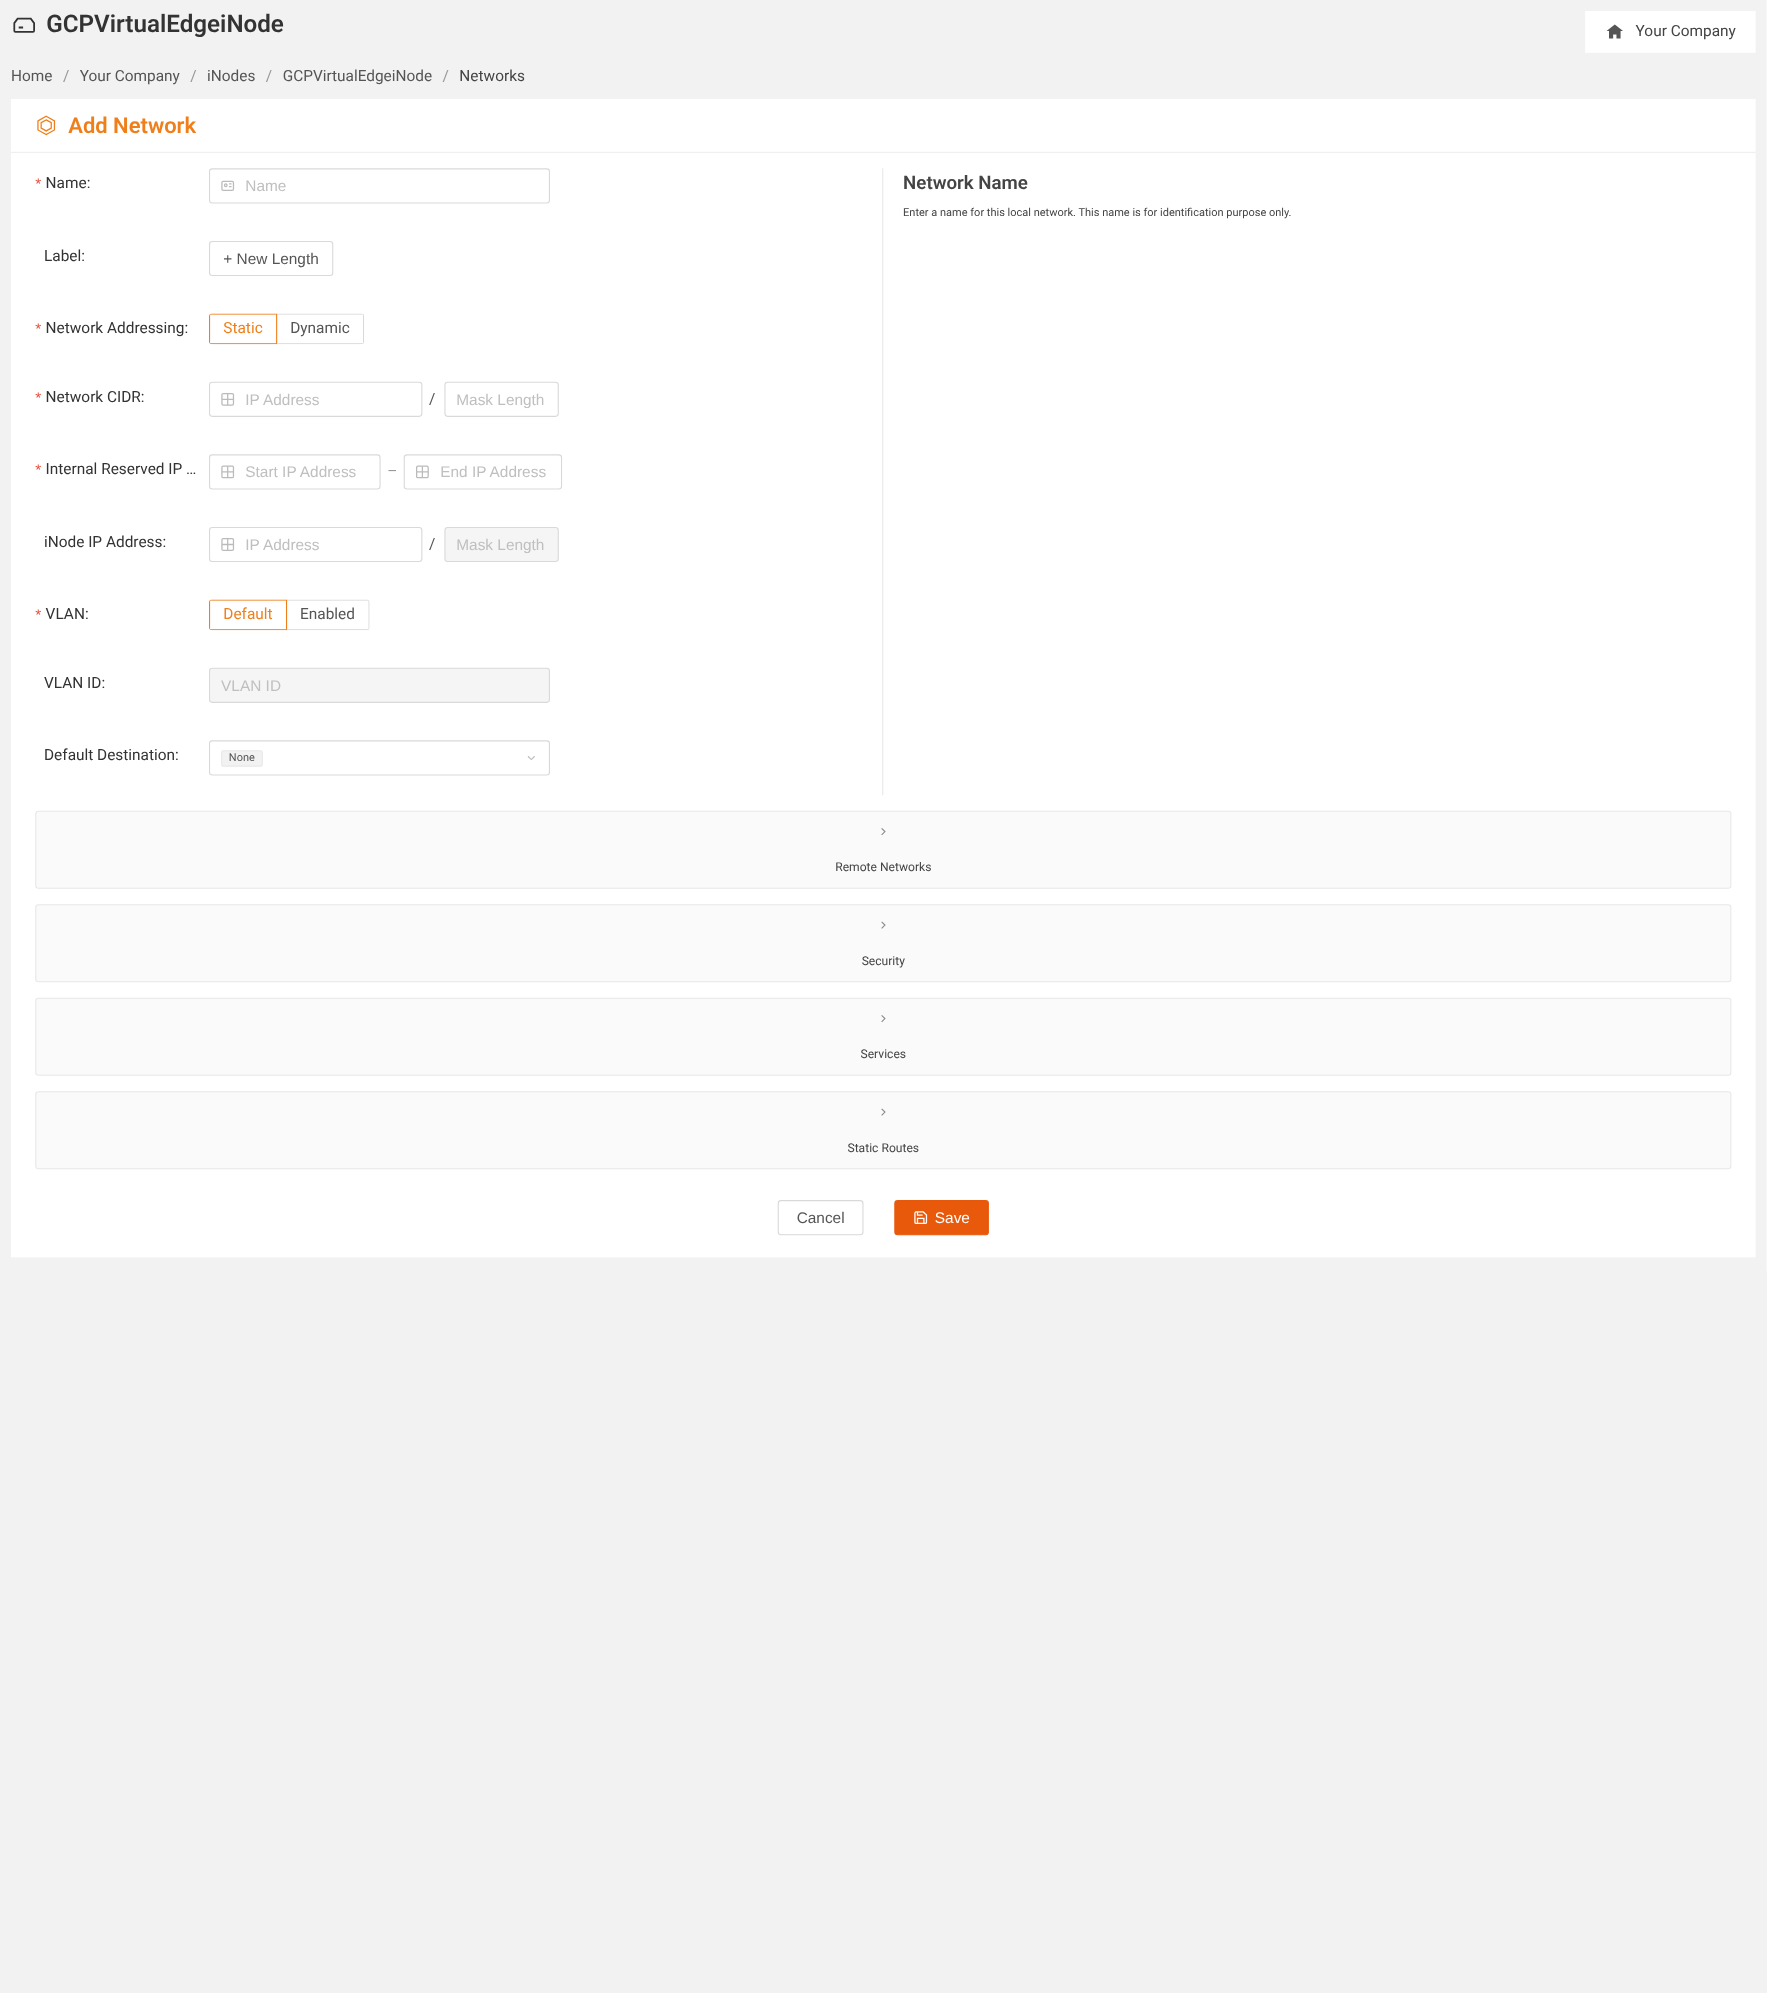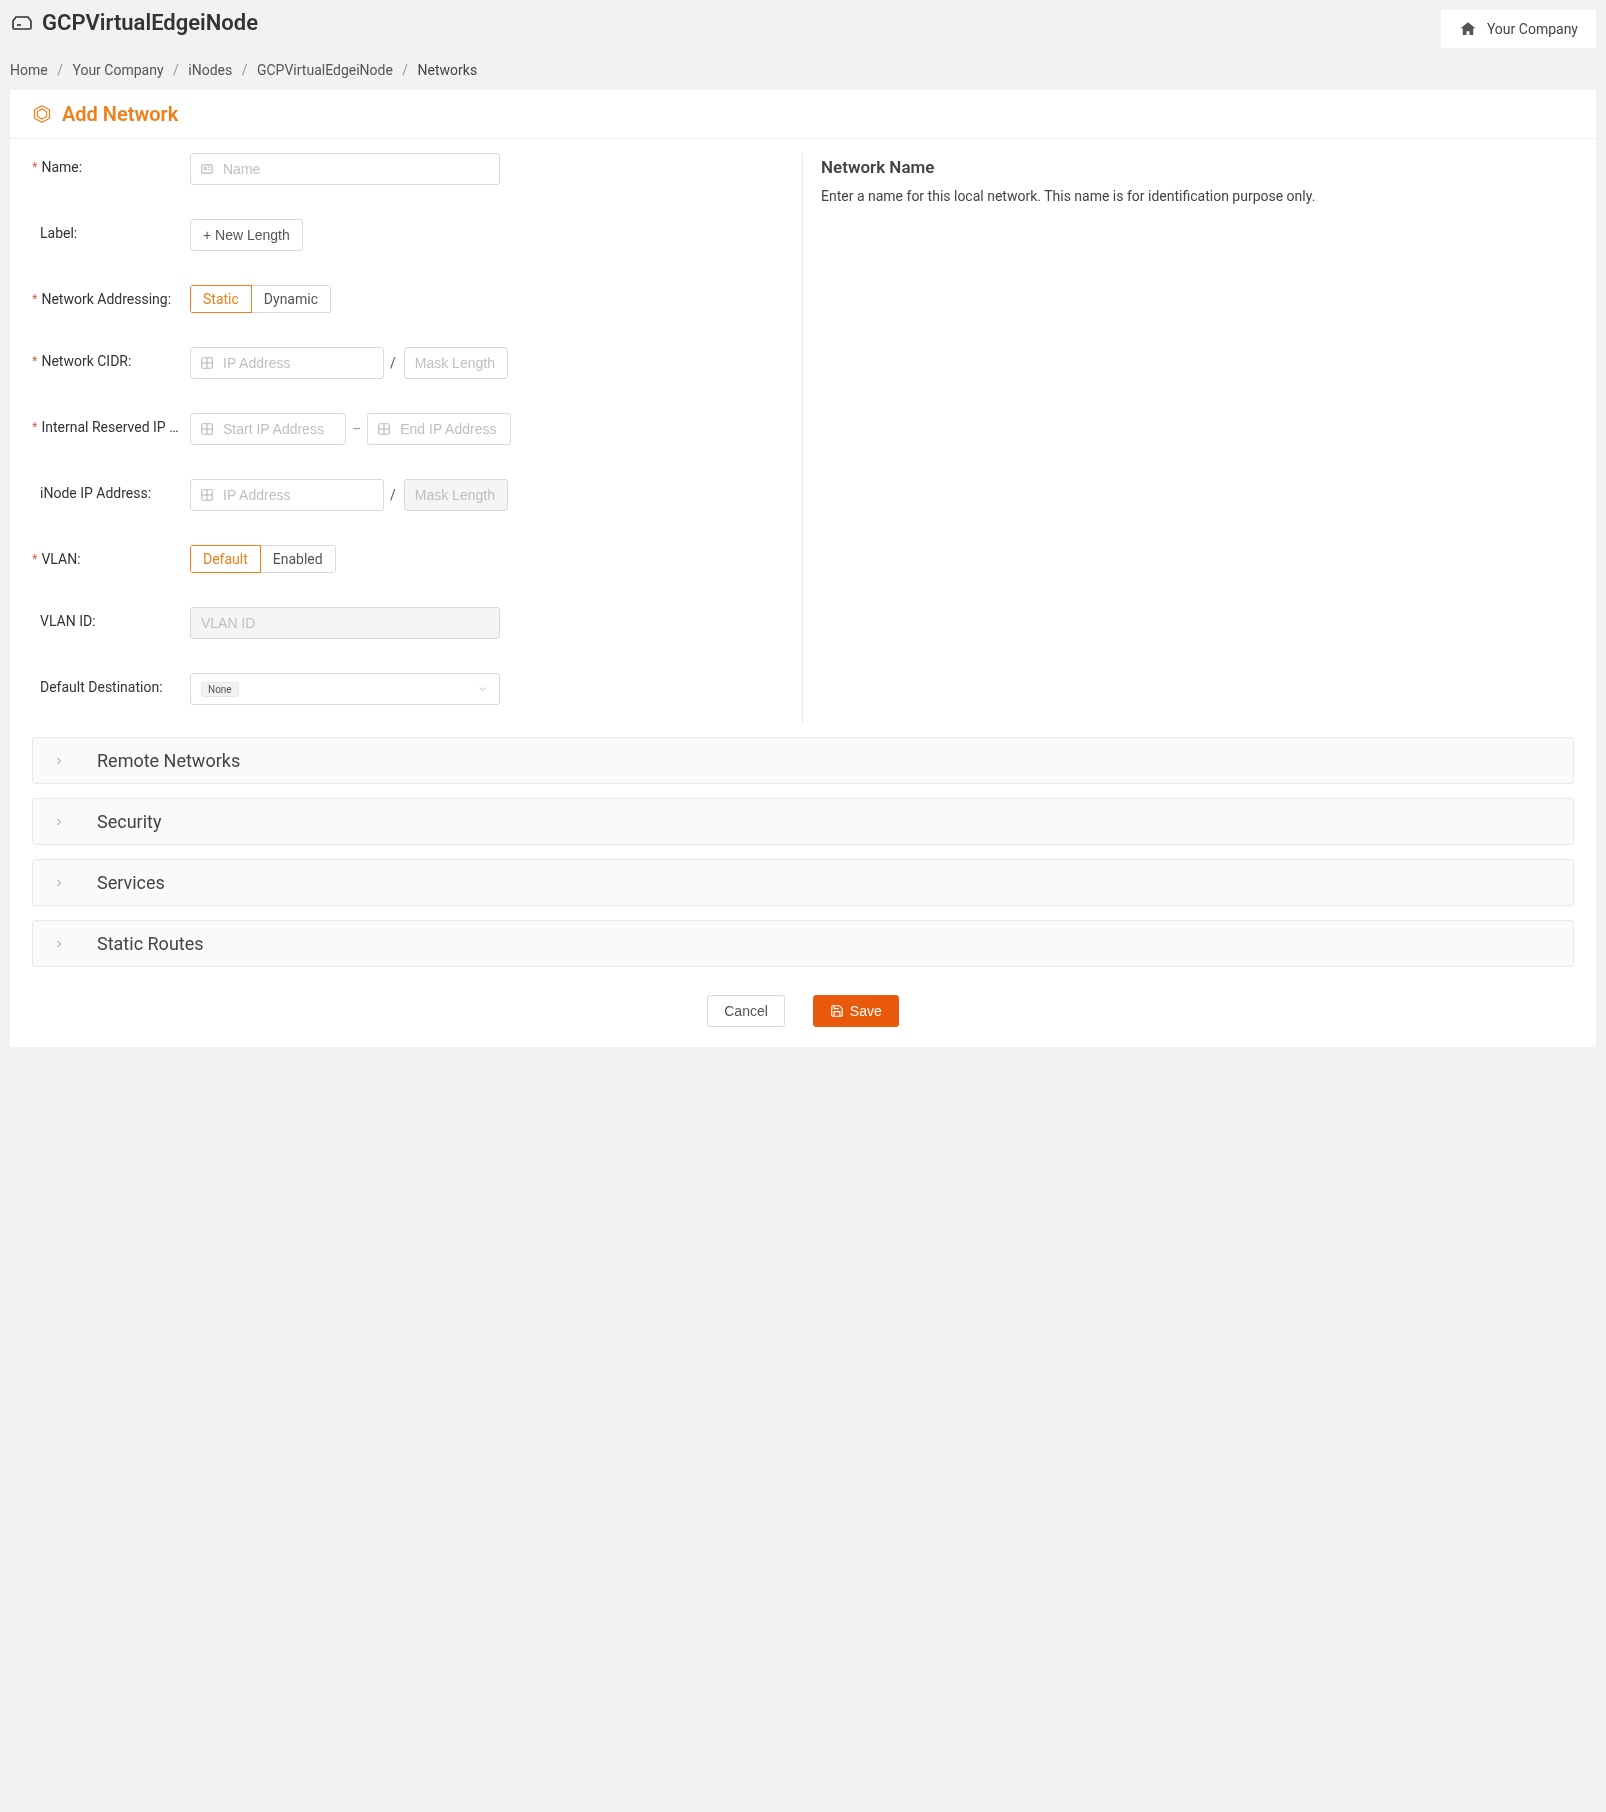--- a/index.html
+++ b/index.html
@@ -66,21 +66,21 @@
     flex: 0 0 50%;
     border-right: 1px solid #e8e8e8;
     padding-right: 18px;
   }
   .form-right {
     flex: 0 0 50%;
     padding-left: 18px;
     padding-top: 4px;
   }
   .form-right h3 { font-size: 17px; font-weight: 600; color: #444; margin-bottom: 8px; }
-  .form-right p { font-size: 14px; color: #444; line-height: 1.7; }
+  .form-right p { font-size: 10px; color: #444; line-height: 1.7; }
   .form-row {
     display: flex;
     align-items: flex-start;
     margin-bottom: 34px;
   }
   .form-row .label-col {
     flex: 0 0 158px;
     display: flex;
     align-items: center;
     padding-top: 6px;
@@ -184,25 +184,26 @@
   .vlan-id-input::placeholder { color: #bfbfbf; }
   .accordion-section {
     margin: 0 22px 14px 22px;
     border: 1px solid #e8e8e8;
     background: #fafafa;
     border-radius: 3px;
   }
   .accordion-head {
     display: flex;
     align-items: center;
-    gap: 32px;
+    gap: 20px;
     padding: 12px 20px;
     cursor: pointer;
     color: #444;
-    font-size: 18px;
+    font-size: 11px;
+    flex-direction: column;
   }
   .accordion-head .chev { color: #888; }
   .footer-actions {
     display: flex;
     justify-content: center;
     gap: 12px;
     padding: 14px 0 20px 0;
   }
   .btn {
     height: 32px;

